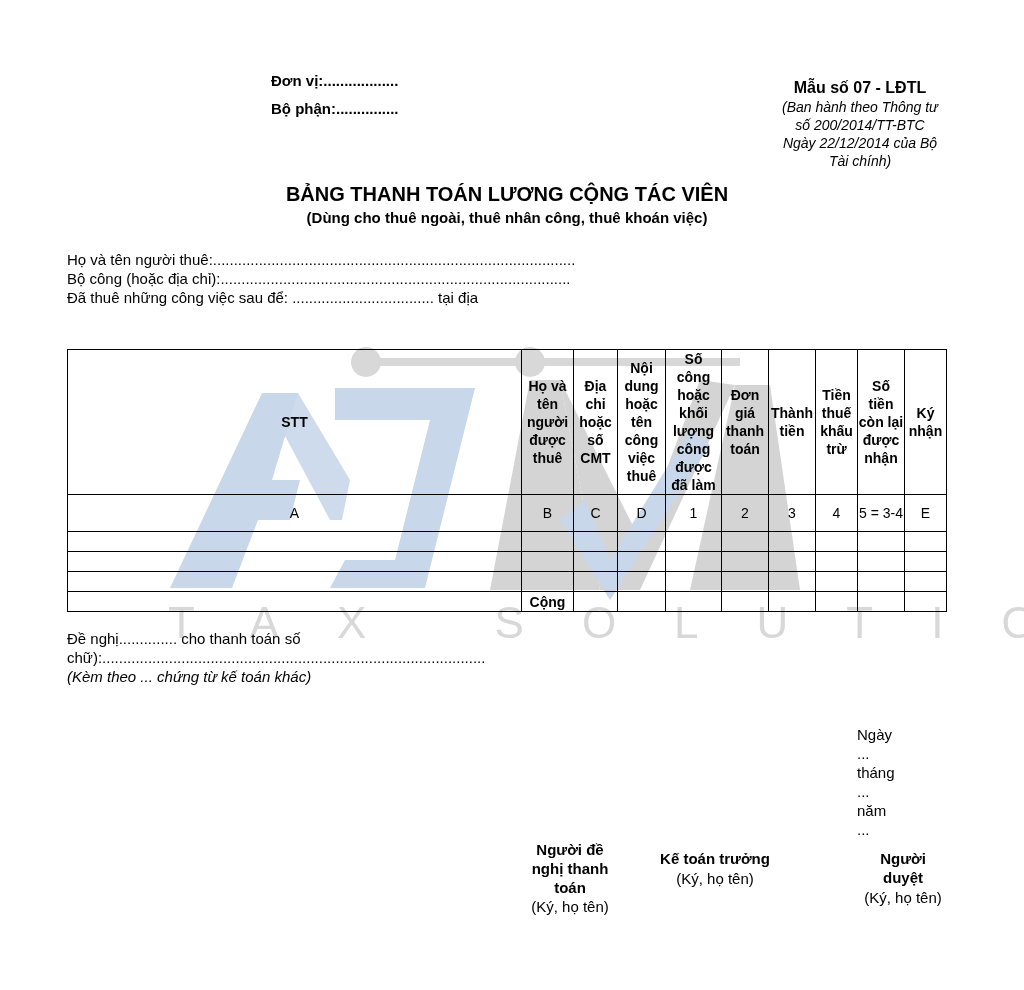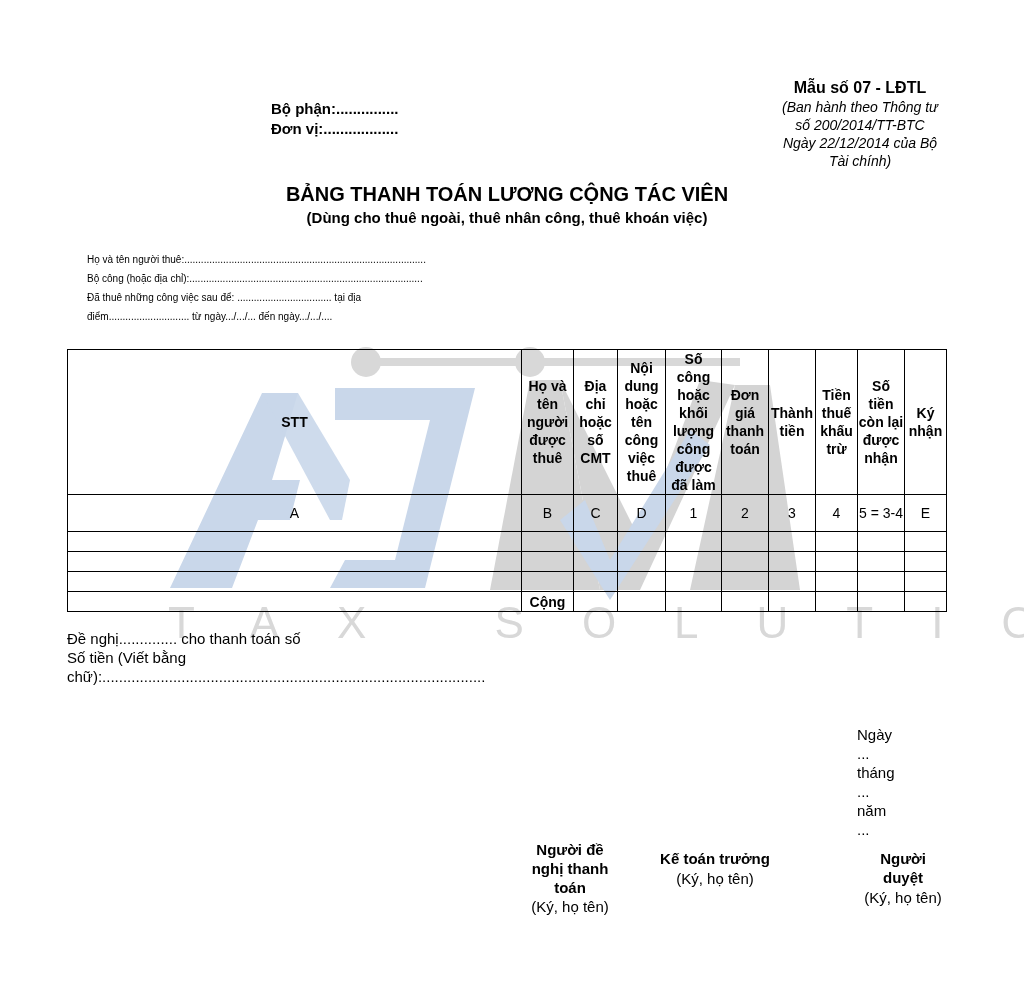--- a/index.html
+++ b/index.html
@@ -30,21 +30,21 @@
 
     .title {
       left: 0; width: 1014px; top: 183px; text-align: center;
       font-size: 20px; font-weight: bold;
     }
     .subtitle {
       left: 0; width: 1014px; top: 209px; text-align: center;
       font-size: 15px; font-weight: bold;
     }
 
-    .info { left: 67px; top: 250px; font-size: 10px; line-height: 19px; width: 560px; margin-left: 20px; }
+    .info { left: 67px; top: 250px; font-size: 15px; line-height: 19px; width: 560px; }
     .info div { white-space: nowrap; }
 
     table.payroll {
       position: absolute; left: 67px; top: 349px;
       border-collapse: collapse; table-layout: fixed;
       font-size: 14px; z-index: 1;
     }
     table.payroll td {
       border: 1px solid #000; padding: 0; text-align: center; vertical-align: middle;
       background: transparent;
@@ -80,39 +80,38 @@
   <polygon points="490,590 530,380 560,380 600,590" fill="#d4d4d4"></polygon>
   <polygon points="690,590 735,385 770,385 800,590" fill="#d4d4d4"></polygon>
   <polygon points="560,380 640,540 700,380 735,385 640,590 600,590" fill="#d4d4d4"></polygon>
 
   <polygon points="560,520 585,500 610,560 690,430 710,445 610,600" fill="#c9d7ea"></polygon>
 </svg>
 <div class="wm-text">TAX SOLUTION</div>
 
 <div class="content">
 
-  <div class="abs hdr-left" style="top:72px;margin-top:48px;">Đơn vị:..................</div>
+  <div class="abs hdr-left" style="top:72px;">Đơn vị:..................</div>
   <div class="abs hdr-left" style="top:100px;">Bộ phận:...............</div>
 
   <div class="abs hdr-right">
     <div class="form-no">Mẫu số 07 - LĐTL</div>
     <div class="form-note">(Ban hành theo Thông tư</div>
     <div class="form-note">số 200/2014/TT-BTC</div>
     <div class="form-note">Ngày 22/12/2014 của Bộ</div>
     <div class="form-note">Tài chính)</div>
   </div>
 
   <div class="abs title">BẢNG THANH TOÁN LƯƠNG CỘNG TÁC VIÊN</div>
   <div class="abs subtitle">(Dùng cho thuê ngoài, thuê nhân công, thuê khoán việc)</div>
 
   <div class="abs info">
     <div>Họ và tên người thuê:.......................................................................................</div>
     <div>Bộ công (hoặc địa chỉ):....................................................................................</div>
     <div>Đã thuê những công việc sau để: .................................. tại địa</div>
-    <div>điểm............................. từ ngày.../.../... đến ngày.../.../....</div>
   </div>
 
   <table class="payroll">
     <colgroup>
       <col style="width:454px">
         <col style="width:52px">
         <col style="width:44px">
         <col style="width:48px">
         <col style="width:56px">
       <col style="width:47px">
@@ -192,22 +191,22 @@
           <td></td>
           <td></td>
           <td></td>
           <td></td>
     </tr>
   </tbody>
     </table>
 
   <div class="abs req">
     <div>Đề nghị.............. cho thanh toán số</div>
-    <div>Số tiền (Viết bằng</div>
     <div>chữ):............................................................................................</div>
+    <div class="italic">(Kèm theo ... chứng từ kế toán khác)</div>
   </div>
 
   <div class="abs date-block">
     <div>Ngày</div>
     <div>...</div>
     <div>tháng</div>
     <div>...</div>
     <div>năm</div>
     <div>...</div>
   </div>

